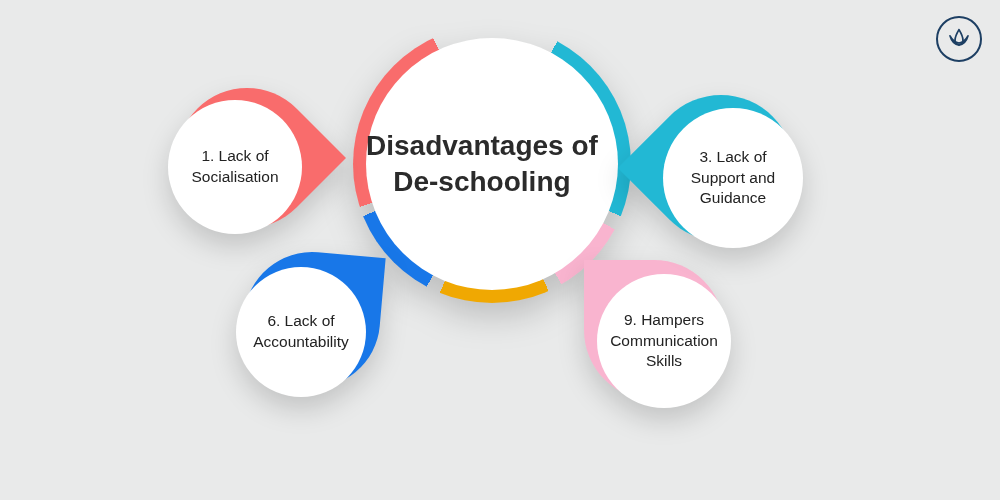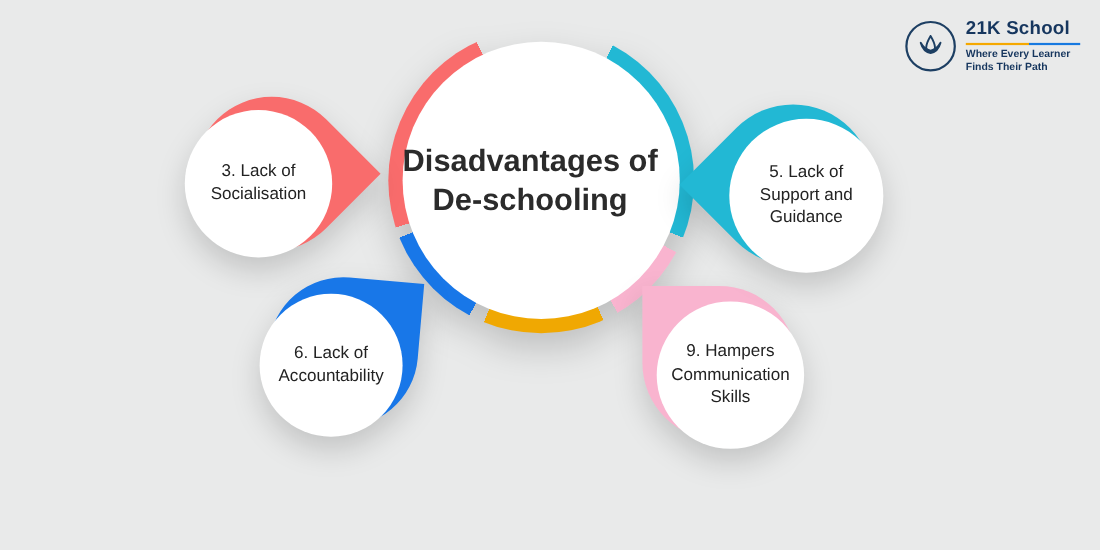--- a/index.html
+++ b/index.html
@@ -59,40 +59,34 @@
 
 <div class="canvas">
 
   <header class="logo">
     <span class="logo-icon">
       <svg viewBox="0 0 24 24" fill="none" stroke="#1d3f63" stroke-width="1.4" stroke-linecap="round" stroke-linejoin="round">
         <path d="M12 4.5 C10.2 7.5 8.8 10.5 8.8 13 A3.2 3.2 0 0 0 15.2 13 C15.2 10.5 13.8 7.5 12 4.5 Z"></path>
         <path d="M4.8 9.5 C6 13.8 8.4 16.4 12 17 C15.6 16.4 18 13.8 19.2 9.5 C17.4 12.8 15 14.8 12 15.2 C9 14.8 6.6 12.8 4.8 9.5 Z"></path>
       </svg>
     </span>
-    <span class="logo-text">
-      <span class="logo-name">21K School</span>
-      <span class="logo-underline"></span>
-      <span class="logo-tagline pre">Where Every Learner
-Finds Their Path</span>
-    </span>
   </header>
 
   <div class="hub">
     <div class="hub-ring" style="background: conic-gradient(transparent 0deg, transparent 28deg, rgb(34, 184, 212) 28deg, rgb(34, 184, 212) 112deg, transparent 112deg, transparent 118deg, rgb(249, 180, 207) 118deg, rgb(249, 180, 207) 150deg, transparent 150deg, transparent 156deg, rgb(240, 168, 2) 156deg, rgb(240, 168, 2) 202deg, transparent 202deg, transparent 208deg, rgb(24, 119, 232) 208deg, rgb(24, 119, 232) 248deg, transparent 248deg, transparent 252deg, rgb(249, 108, 108) 252deg, rgb(249, 108, 108) 335deg, transparent 335deg, transparent 360deg);"></div>
     <div class="hub-face">
       <h1 class="hub-title pre">Disadvantages of
 De-schooling</h1>
     </div>
   </div>
 
   <div class="sat sat-1" style="--accent: #f96c6c;">
     <div class="blob"></div>
     <div class="face">
-      <p class="label pre">3. Lack of
+      <p class="label pre">1. Lack of
 Socialisation</p>
     </div>
   </div>
 
   <div class="sat sat-2" style="--accent: #1877e8;">
     <div class="blob"></div>
     <div class="face">
       <p class="label pre">6. Lack of
 Accountability</p>
     </div>
@@ -104,19 +98,19 @@
     <div class="face">
       <p class="label pre">9. Hampers
 Communication
 Skills</p>
     </div>
   </div>
 
   <div class="sat sat-5" style="--accent: #22b8d4;">
     <div class="blob"></div>
     <div class="face">
-      <p class="label pre">5. Lack of
+      <p class="label pre">3. Lack of
 Support and
 Guidance</p>
     </div>
   </div>
 
 </div>
 
 </body></html>

